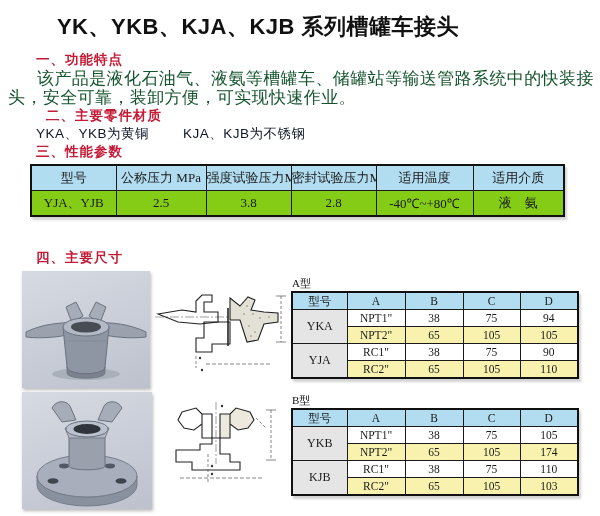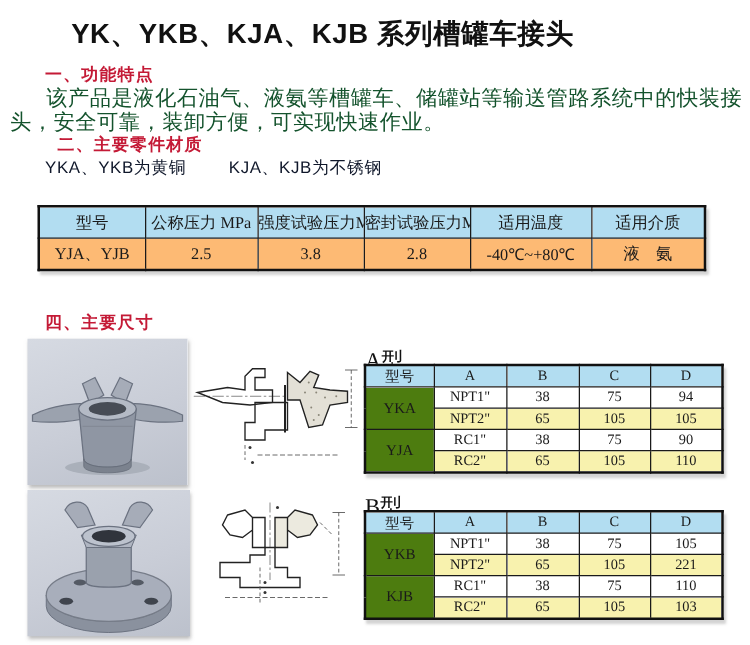--- a/index.html
+++ b/index.html
@@ -31,28 +31,28 @@
   .dtable{box-shadow:2px 3px 2px rgba(130,130,130,0.35);background:#fff;padding-left:30px;}
   .dtable td,.dtable th{
     border:1px solid #1a1a1a;text-align:center;vertical-align:middle;
     font-family:"Liberation Serif",serif;font-weight:normal;
     overflow:hidden;white-space:nowrap;padding:0;
   }
   #perf-table{top:164px;left:30px;width:533px;border:2px solid #111;}
   #perf-table th,#perf-table td{font-size:13px;height:24px;}
   #perf-table th{background:#b2ddf1;}
   .row-white td{background:#ffffff;}
-  .row-yellow td{background:#fdba74;}
-  .dim-label{font-family:"Liberation Serif",serif;font-size:18px;color:#111;}
+  .row-yellow td{background:#84cc16;}
+  .dim-label{font-family:"Liberation Serif",serif;font-size:11px;color:#111;}
   #labelA{top:276px;left:292px;}
   #labelB{top:393px;left:292px;}
   .dim-table{width:286px;border:2px solid #111;}
   .dim-table th,.dim-table td{font-size:11.5px;height:16px;}
   .dim-table th{background:#b2ddf1;}
-  .dim-table td.model{background:#4d7c0f;font-size:12px;font-family:Liberation Serif, serif;}
+  .dim-table td.model{background:#e5e5e5;font-size:12px;font-family:Liberation Serif, serif;}
   .dim-table td.w{background:#ffffff;}
   .dim-table td.y{background:#f8f2ae;}
   #tableA{top:291px;left:291px;}
   #tableB{top:408px;left:291px;}
   
   .photo{
     background:linear-gradient(160deg,#d6dae2 0%,#c9cdd7 55%,#bcc1cc 100%);
     box-shadow:1px 2px 3px rgba(120,120,120,0.5);
   }
   #photo1{top:271px;left:22px;width:128px;height:117px;}
@@ -69,20 +69,21 @@
   <div id="title" class="abs">YK、YKB、KJA、KJB 系列槽罐车接头</div>
 
   <div id="h1" class="abs sec-heading">一、功能特点</div>
   <div id="para" class="abs">该产品是液化石油气、液氨等槽罐车、储罐站等输送管路系统中的快装接头，安全可靠，装卸方便，可实现快速作业。</div>
 
   <div id="h2" class="abs sec-heading">二、主要零件材质</div>
   <div id="materials" class="abs">
     <span>YKA、YKB为黄铜</span><span class="gap"></span><span>KJA、KJB为不锈钢</span>
   </div>
 
+  <div id="h3" class="abs sec-heading">三、性能参数</div>
 
   <table id="perf-table" class="abs dtable">
     <colgroup>
       <col style="width:85px">
         <col style="width:90px">
         <col style="width:85px">
       <col style="width:85px">
         <col style="width:97px">
         <col style="width:91px">
     </colgroup>
@@ -254,21 +255,21 @@
       <td class="model" rowspan="2">YKB</td>
       <td class="w">NPT1"</td>
       <td class="w">38</td>
       <td class="w">75</td>
       <td class="w">105</td>
     </tr>
     <tr>
       <td class="y">NPT2"</td>
       <td class="y">65</td>
       <td class="y">105</td>
-      <td class="y">221</td>
+      <td class="y">174</td>
     </tr>
     <tr>
       <td class="model" rowspan="2">KJB</td>
       <td class="w">RC1"</td>
       <td class="w">38</td>
       <td class="w">75</td>
       <td class="w">110</td>
     </tr>
     <tr>
       <td class="y">RC2"</td>

